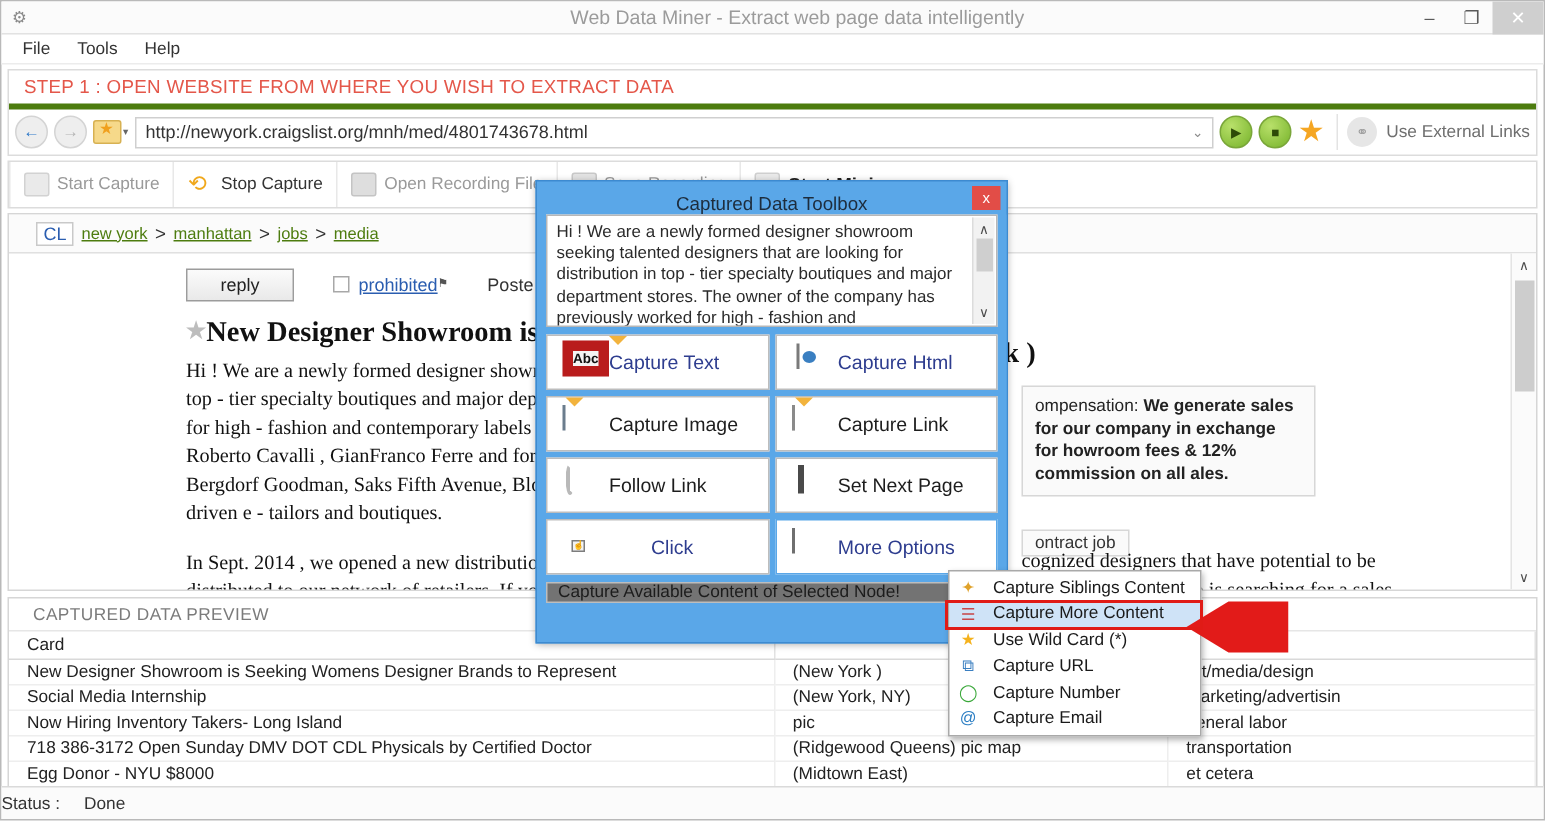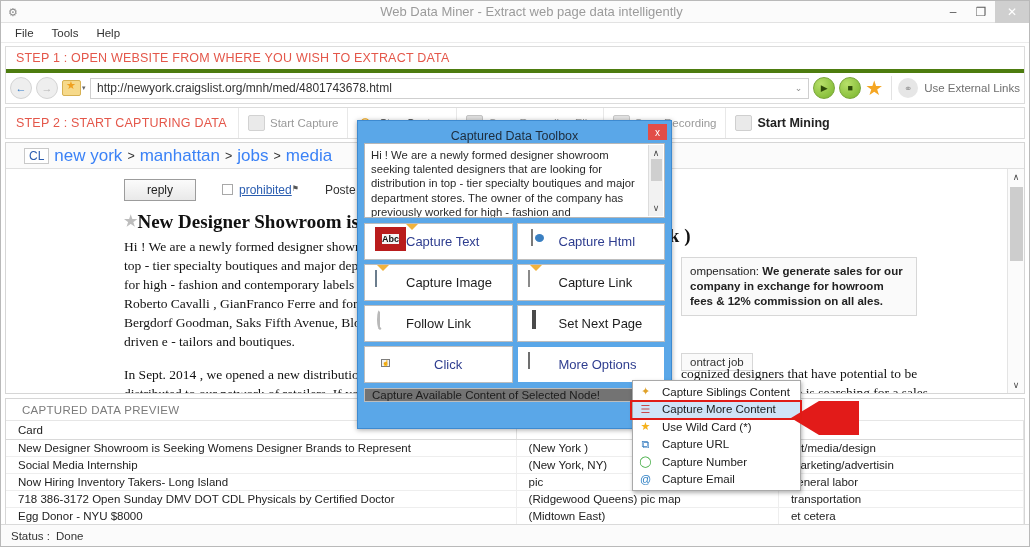--- a/index.html
+++ b/index.html
@@ -77,37 +77,37 @@
   .ic-save  { background:#e3e3e3; border:1px solid #c8c8c8; border-radius:2px; }
   .ic-mine  { background:#eaeaea; border:1px solid #cfcfcf; border-radius:2px; }
 
   
   .browser { position:relative; margin:3px 4px 0 4px; height:252px;
              border:1px solid #d6d6d6; background:#fff; overflow:hidden; }
   .crumbbar { height:26px; border-bottom:1px solid #e0e0e0; background:#fbfbfb;
               display:flex; align-items:center; padding-left:18px; gap:5px; }
   .cl { border:1px solid #c9c9c9; background:#fff; padding:0px 4px; font-size:12px;
         color:#2a5db0; }
-  .crumb { color:#3b82f6; font-size:17px; }
+  .crumb { color:#4d7c0f; text-decoration:underline; font-size:11px; }
   .sep { color:#333; font-size:12.5px; }
   .page { position:relative; padding:10px 0 0 0; height:224px; }
   .postrow { display:flex; align-items:center; gap:26px; padding-left:118px; }
   .replybtn { border:1px solid #9c9c9c; background:linear-gradient(#fbfbfb,#e9e9e9);
               padding:3px 22px; font-size:12px; color:#222; }
   .chk { width:11px; height:11px; border:1px solid #a8a8a8; background:#fff;
          display:inline-block; vertical-align:-1px; margin-right:6px; }
   .prohib { color:#2a5db0; text-decoration:underline; font-size:12px; }
   .flagico { font-size:8px; color:#555; vertical-align:3px; }
   .posted { color:#333; font-size:12px; }
   .headline { font-family:"Liberation Serif", serif; font-weight:bold; font-size:19px;
               color:#111; padding:10px 0 4px 118px; white-space:nowrap; }
   .headline .st { color:#bdbdbd; font-size:15px; vertical-align:2px; }
   .body-col { font-family:"Liberation Serif", serif; font-size:13.5px; color:#111;
               padding-left:118px; line-height:19px; width:820px; }
-  .compbox { position:absolute; left:675px; top:88px; width:236px;
+  .compbox { position:absolute; left:675px; top:88px; width:196px;
              border:1px solid #d7d7d7; background:#fafafa; padding:6px 8px;
              font-family:"Liberation Sans", sans-serif; font-size:11.5px;
              line-height:15px; }
   .compbox b { font-weight:bold; }
   .jobchip { position:absolute; left:675px; top:160px;
              border:1px solid #d7d7d7; background:#fafafa; padding:2px 8px;
              font-size:11.5px; color:#333;margin-top:24px; }
   .rightpara { position:absolute; left:675px; top:195px; width:250px;
                font-family:"Liberation Serif", serif; font-size:13.5px;
                line-height:19px; color:#111; }
@@ -129,22 +129,22 @@
              padding:3px 0 3px 12px; border-bottom:1px solid #d9d9d9;
              border-right:1px solid #e2e2e2; }
   table.dt td { font-size:11.5px; color:#222; padding:2px 0 2px 12px;
              border-bottom:1px solid #eeeeee; border-right:1px solid #eeeeee;
              white-space:nowrap; overflow:hidden; }
   .col-a { width:385px; } .col-b { width:198px; } .col-c { width:185px; }
 
   
   .statusbar { position:absolute; left:0; bottom:0; width:100%; height:22px;
              border-top:1px solid #dadada; background:#fbfbfb;
-             display:flex; align-items:center; padding-left:10px;
-             font-size:11.5px; color:#333; gap:6px; }
+             display:flex; align-items:center; 
+             font-size:11.5px; color:#333; gap:16px; }
 
   
   .dialog { position:absolute; left:356px; top:119px; width:315px; height:309px;
             background:#5aa7e8; border:1px solid #3d8ad0; z-index:40;
             box-shadow:0 1px 5px rgba(0,0,0,.35); }
   .dlg-title { height:22px; display:flex; align-items:flex-end; justify-content:center;
             color:#1d2c3c; font-size:12.5px; position:relative; }
   .dlg-close { position:absolute; right:4px; top:3px; width:19px; height:16px;
             background:#e24d47; color:#fff; font-size:10px;
             display:flex; align-items:center; justify-content:center; }
@@ -247,21 +247,20 @@
       <div class="starbtn">★</div>
       <div class="linkchip">
         <span class="linkicon">⚭</span>
         <span class="linklabel">Use External Links</span>
       </div>
     </div>
   </div>
 
   <div class="panel">
     <div class="cap-row">
-      <div class="steplabel">STEP 2 : START CAPTURING DATA</div>
       <div class="capbtn">
         <span class="ic ic-start"></span>
         <span>Start Capture</span>
       </div>
       <div class="capbtn active">
         <span class="ic ic-stop">⟲</span>
         <span>Stop Capture</span>
       </div>
       <div class="capbtn">
         <span class="ic ic-open"></span>

